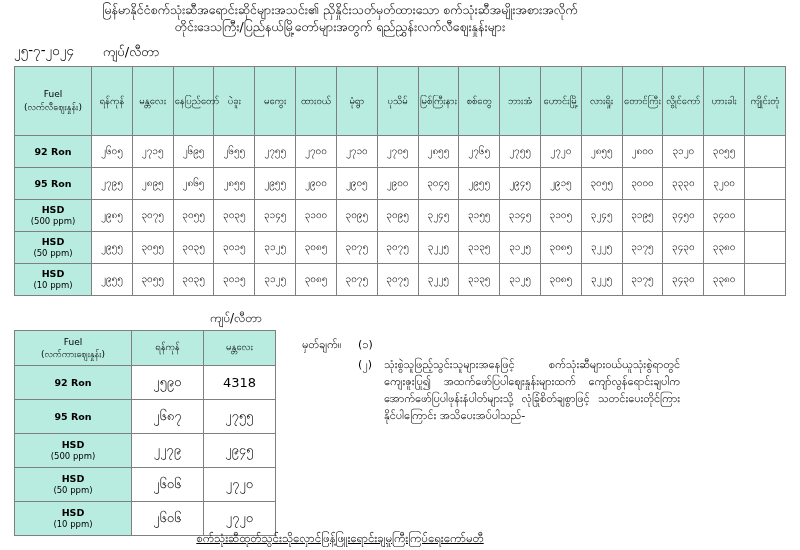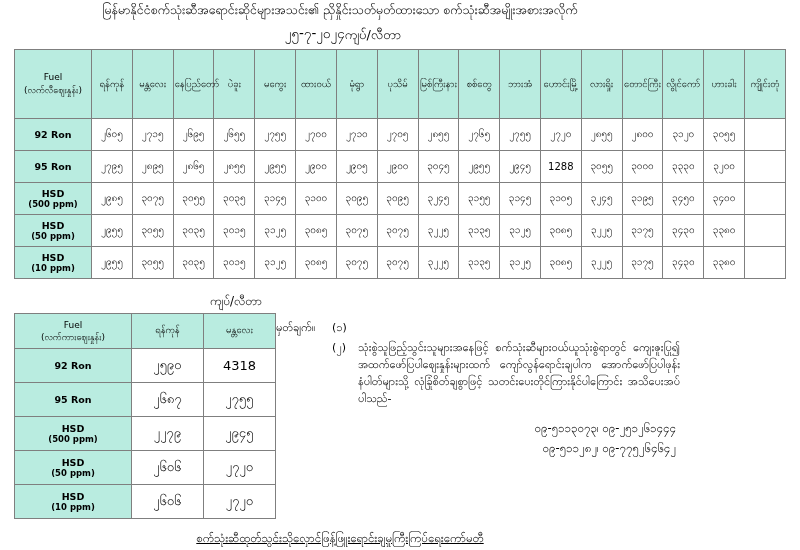--- a/index.html
+++ b/index.html
@@ -27,24 +27,25 @@
     padding-top: 2px;
   }
   .hdr .line1 {
     letter-spacing: 0px;
   }
   .hdr .line2 {
     font-size: 12.5px;
   }
   .daterow {
     display: flex;
-    justify-content: center;
+    justify-content: flex-start;
     align-items: flex-end;
     padding: 6px 8px 4px 14px;
     font-size: 13px;
+    gap: 29px;
   }
   .daterow .date { font-size: 13.5px; }
   .daterow .unit { font-size: 13px; }
 
   table.grid {
     border-collapse: collapse;
     table-layout: fixed;
   }
   table.grid td, table.grid th {
     border: 1px solid #7f7f7f;
@@ -74,21 +75,21 @@
   #main-table tbody td {
     height: 31px;
     font-size: 10px;
   }
   #main-table tbody td.rowlabel {
     background: #b9ece0;
     font-weight: bold;
     font-size: 9.5px;
     line-height: 1.2;
   }
-  .sub { font-size: 8.5px; display: block; font-weight: bold; }
+  .sub { font-size: 8.5px; display: block; font-weight: normal; }
 
   
   .lower {
     display: flex;
     margin-top: 14px;
   }
   .left-col { width: 286px; margin-left: 14px; }
   .unit2 {
     text-align: right;
     font-size: 12px;
@@ -108,20 +109,21 @@
   #small-table tbody td { height: 33px; font-size: 13px; }
   #small-table tbody td.rowlabel {
     background: #b9ece0;
     font-weight: bold;
     font-size: 9.5px;
     line-height: 1.2;
   }
 
   
   .notes {
+    margin-left: 26px;
     width: 450px;
     font-size: 11px;
     line-height: 1.55;
     padding-top: 26px;
   }
   .note-row { display: flex; margin-bottom: 3px; }
   .note-label { width: 56px; flex: none; }
   .note-num { width: 26px; flex: none; text-align: left; }
   .note-body { flex: 1; text-align: justify; }
   .phones {
@@ -139,20 +141,21 @@
     text-decoration: underline;
   }
 </style>
 </head>
 <body>
 
 <div class="page">
 
   <div class="hdr">
     <div class="line1">မြန်မာနိုင်ငံစက်သုံးဆီအရောင်းဆိုင်များအသင်း၏ ညှိနှိုင်းသတ်မှတ်ထားသော စက်သုံးဆီအမျိုးအစားအလိုက်</div>
+    <div class="line2">တိုင်းဒေသကြီး/ပြည်နယ်မြို့တော်များအတွက် ရည်ညွှန်းလက်လီဈေးနှုန်းများ</div>
   </div>
 
   <div class="daterow">
     <div class="date">၂၅-၇-၂၀၂၄</div>
     <div class="unit">ကျပ်/လီတာ</div>
   </div>
 
   <table class="grid" id="main-table">
     <thead>
       <tr>
@@ -210,21 +213,21 @@
         <td>၂၈၉၅</td>
         <td>၂၈၆၅</td>
         <td>၂၈၅၅</td>
         <td>၂၉၅၅</td>
         <td>၂၉၀၀</td>
         <td>၂၉၀၅</td>
         <td>၂၉၀၀</td>
         <td>၃၀၄၅</td>
         <td>၂၉၅၅</td>
         <td>၂၉၄၅</td>
-        <td>1288</td>
+        <td>၂၉၁၅</td>
         <td>၃၀၅၅</td>
         <td>၃၀၀၀</td>
         <td>၃၃၃၀</td>
         <td>၃၂၀၀</td>
         <td></td>
       </tr>
       <tr>
         <td class="rowlabel">
           <span>HSD</span>
           <span class="sub">(500 ppm)</span>
@@ -356,21 +359,17 @@
     <div class="notes">
       <div class="note-row">
         <div class="note-label">မှတ်ချက်။</div>
         <div class="note-num">(၁)</div>
       </div>
       <div class="note-row">
         <div class="note-label"></div>
         <div class="note-num">(၂)</div>
         <div class="note-body">သုံးစွဲသူဖြည့်သွင်းသူများအနေဖြင့် စက်သုံးဆီများဝယ်ယူသုံးစွဲရာတွင် ကျေးဇူးပြု၍ အထက်ဖော်ပြပါဈေးနှုန်းများထက် ကျော်လွန်ရောင်းချပါက အောက်ဖော်ပြပါဖုန်းနံပါတ်များသို့ လုံခြုံစိတ်ချစွာဖြင့် သတင်းပေးတိုင်ကြားနိုင်ပါကြောင်း အသိပေးအပ်ပါသည်-</div>
       </div>
-      <div class="phones">
-        <div>၀၉-၅၁၁၃၀၇၃၊ ၀၉-၂၅၁၂၆၁၄၄၄</div>
-        <div>၀၉-၅၁၁၂၈၂၊ ၀၉-၇၇၅၂၆၄၆၄၂</div>
-      </div>
     </div>
   </div>
 
   <div class="footer">စက်သုံးဆီထုတ်သွင်းသိုလှောင်ဖြန့်ဖြူးရောင်းချမှုကြီးကြပ်ရေးကော်မတီ</div>
 </div>
 
 </body></html>

